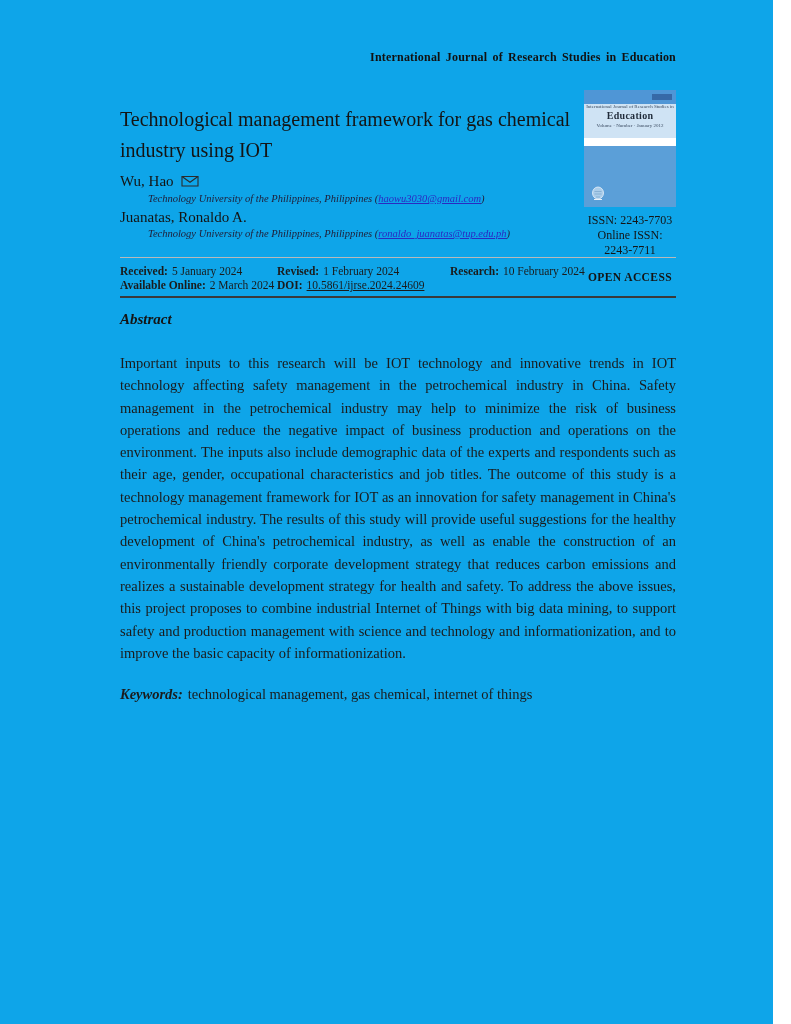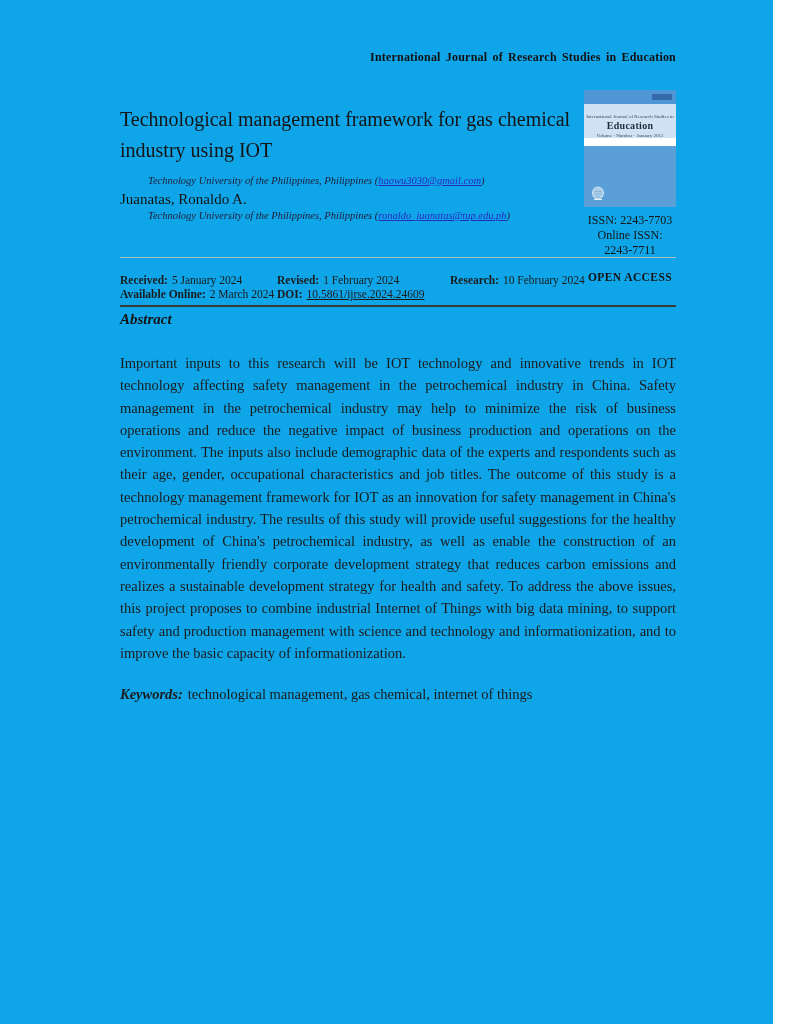--- a/index.html
+++ b/index.html
@@ -21,34 +21,34 @@
   .author-name { font-size:15px; color:#141414; }
   .author-name .env { margin-left:7px; vertical-align:-1px; }
   .author-affil { font-style:italic; font-size:10.5px; margin-top:2px; margin-bottom:5px; color:#20203a;margin-left:28px; }
   .author-affil a { color:#2a2ac2; text-decoration:underline; cursor:pointer; }
   .paren { color:#20203a; }
 
   
   .dates {
     position:absolute; left:120px; top:257px; width:556px;
     border-top:1px solid #b9b9b9; border-bottom:2.5px solid #3a3a3a;
-    padding:16px 0 5px 0; font-size:11.5px;
+    padding:7px 0 5px 0; font-size:11.5px;
   }
   .dates-grid { display:grid; grid-template-columns:157px 173px auto; row-gap:2px; }
   .dates-cell { white-space:nowrap; }
   .dlabel { font-weight:bold; }
   .dval { margin-left:4px; }
   .doi-val { margin-left:4px; text-decoration:underline; color:#1b1b1b; cursor:pointer; }
 
   
   .rightcol { position:absolute; left:584px; top:90px; width:92px; text-align:center; }
   .cover { position:relative; width:92px; height:117px; background:#ffffff; }
   .cover-topband { position:relative; height:14px; background:#4f96d6; }
   .cover-corner { position:absolute; right:4px; top:4px; width:20px; height:6px; background:rgba(24,52,110,0.45); }
-  .cover-info { height:34px; background:#cfe3f4; padding-top:10px; box-sizing:border-box; }
+  .cover-info { height:34px; background:#cfe3f4; padding-top:0; box-sizing:border-box; }
   .cover-journal-small { font-size:5px; color:#3a4a60; line-height:6px; }
   .cover-title { font-size:10px; color:#1f2a38; font-weight:600; line-height:12px; letter-spacing:0.3px; }
   .cover-issue { font-size:5px; color:#3a4a60; line-height:7px; }
   .cover-gap { height:8px; background:#ffffff; }
   .cover-body { position:relative; height:61px; background:#5b9fd8; }
   .cover-seal { position:absolute; left:7px; bottom:5px; }
   .issn-line { font-size:12px; line-height:15px; color:#141414; }
   .issn-first { margin-top:6px; }
   .open-access { margin-top:13px; font-size:11.5px; font-weight:600; letter-spacing:0.4px; color:#141414; }
 
@@ -75,20 +75,26 @@
 
 <div class="page">
 
   <div class="header">
     <div class="header-journal">International Journal of Research Studies in Education</div>
   </div>
 
   <div class="title">Technological management framework for gas chemical industry using IOT</div>
 
   <div class="authors">
+    <div class="author-name">
+      <span>Wu, Hao</span><span class="env"><svg width="18" height="12" viewBox="0 0 18 12">
+            <path d="M1 1.5 H17 V11 H1 Z" fill="none" stroke="#2b2b2b" stroke-width="1.1"></path>
+            <path d="M1 1.5 L9 7.2 L17 1.5" fill="none" stroke="#2b2b2b" stroke-width="1.1"></path>
+          </svg></span>
+    </div>
     <div class="author-affil">
       <span>Technology University of the Philippines, Philippines</span>
       <span class="paren">(</span><a>haowu3030@gmail.com</a><span class="paren">)</span>
     </div>
     <div class="author-name">
       <span>Juanatas, Ronaldo A.</span>
     </div>
     <div class="author-affil">
       <span>Technology University of the Philippines, Philippines</span>
       <span class="paren">(</span><a>ronaldo_juanatas@tup.edu.ph</a><span class="paren">)</span>

